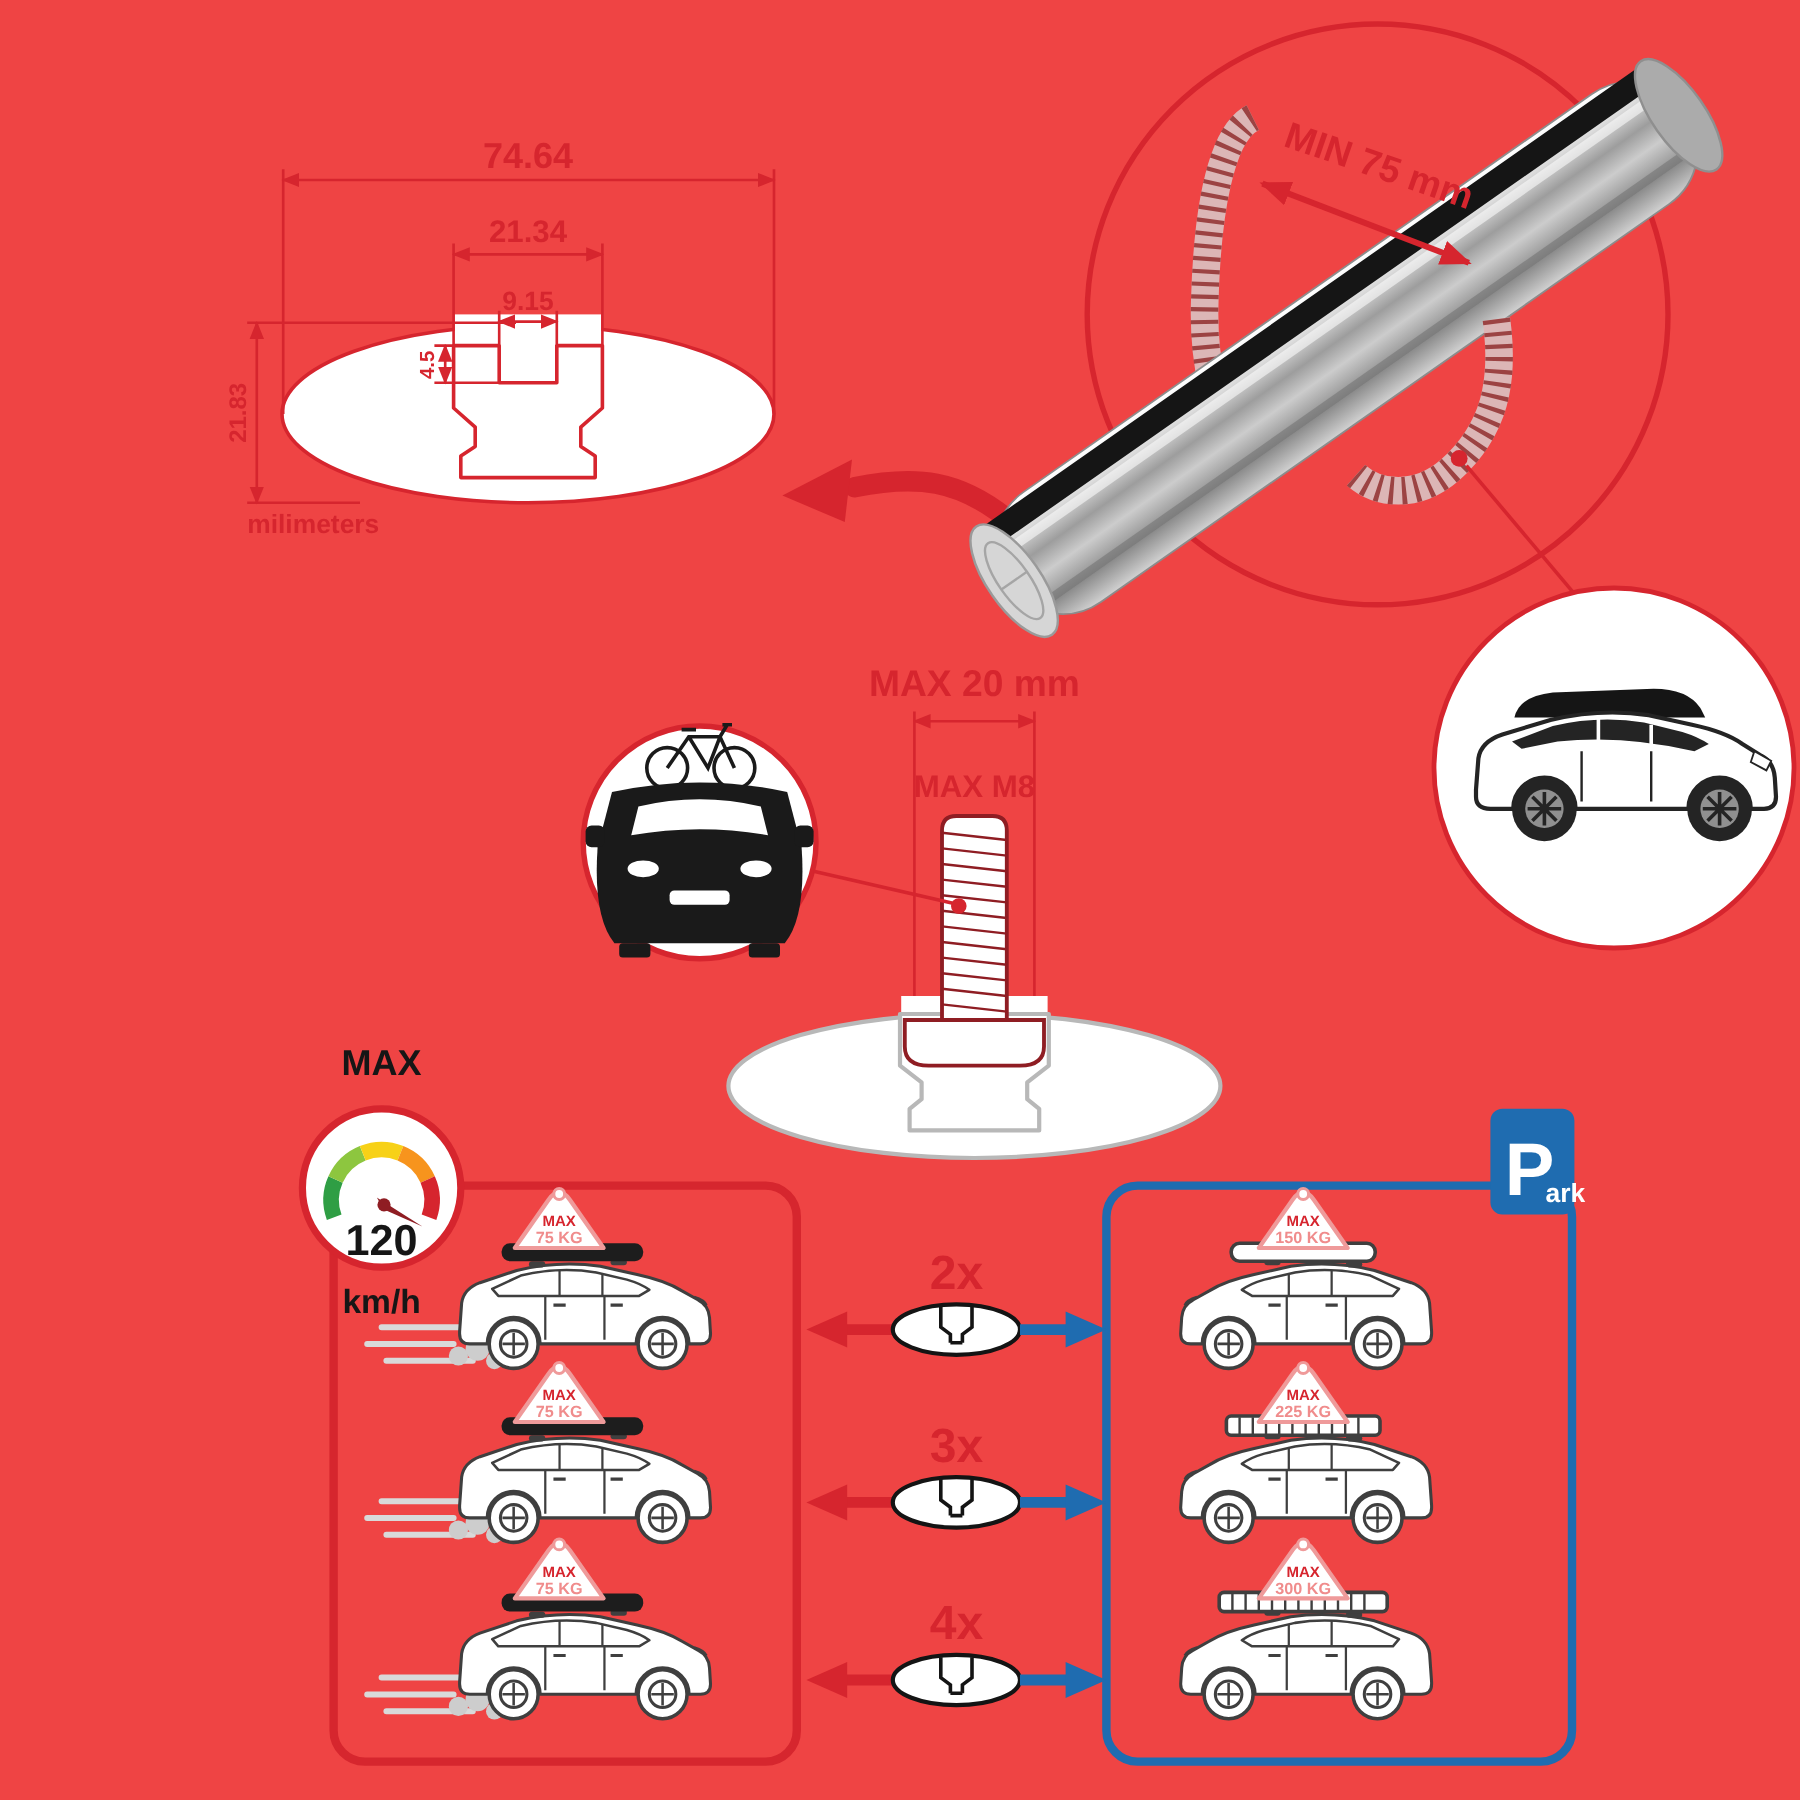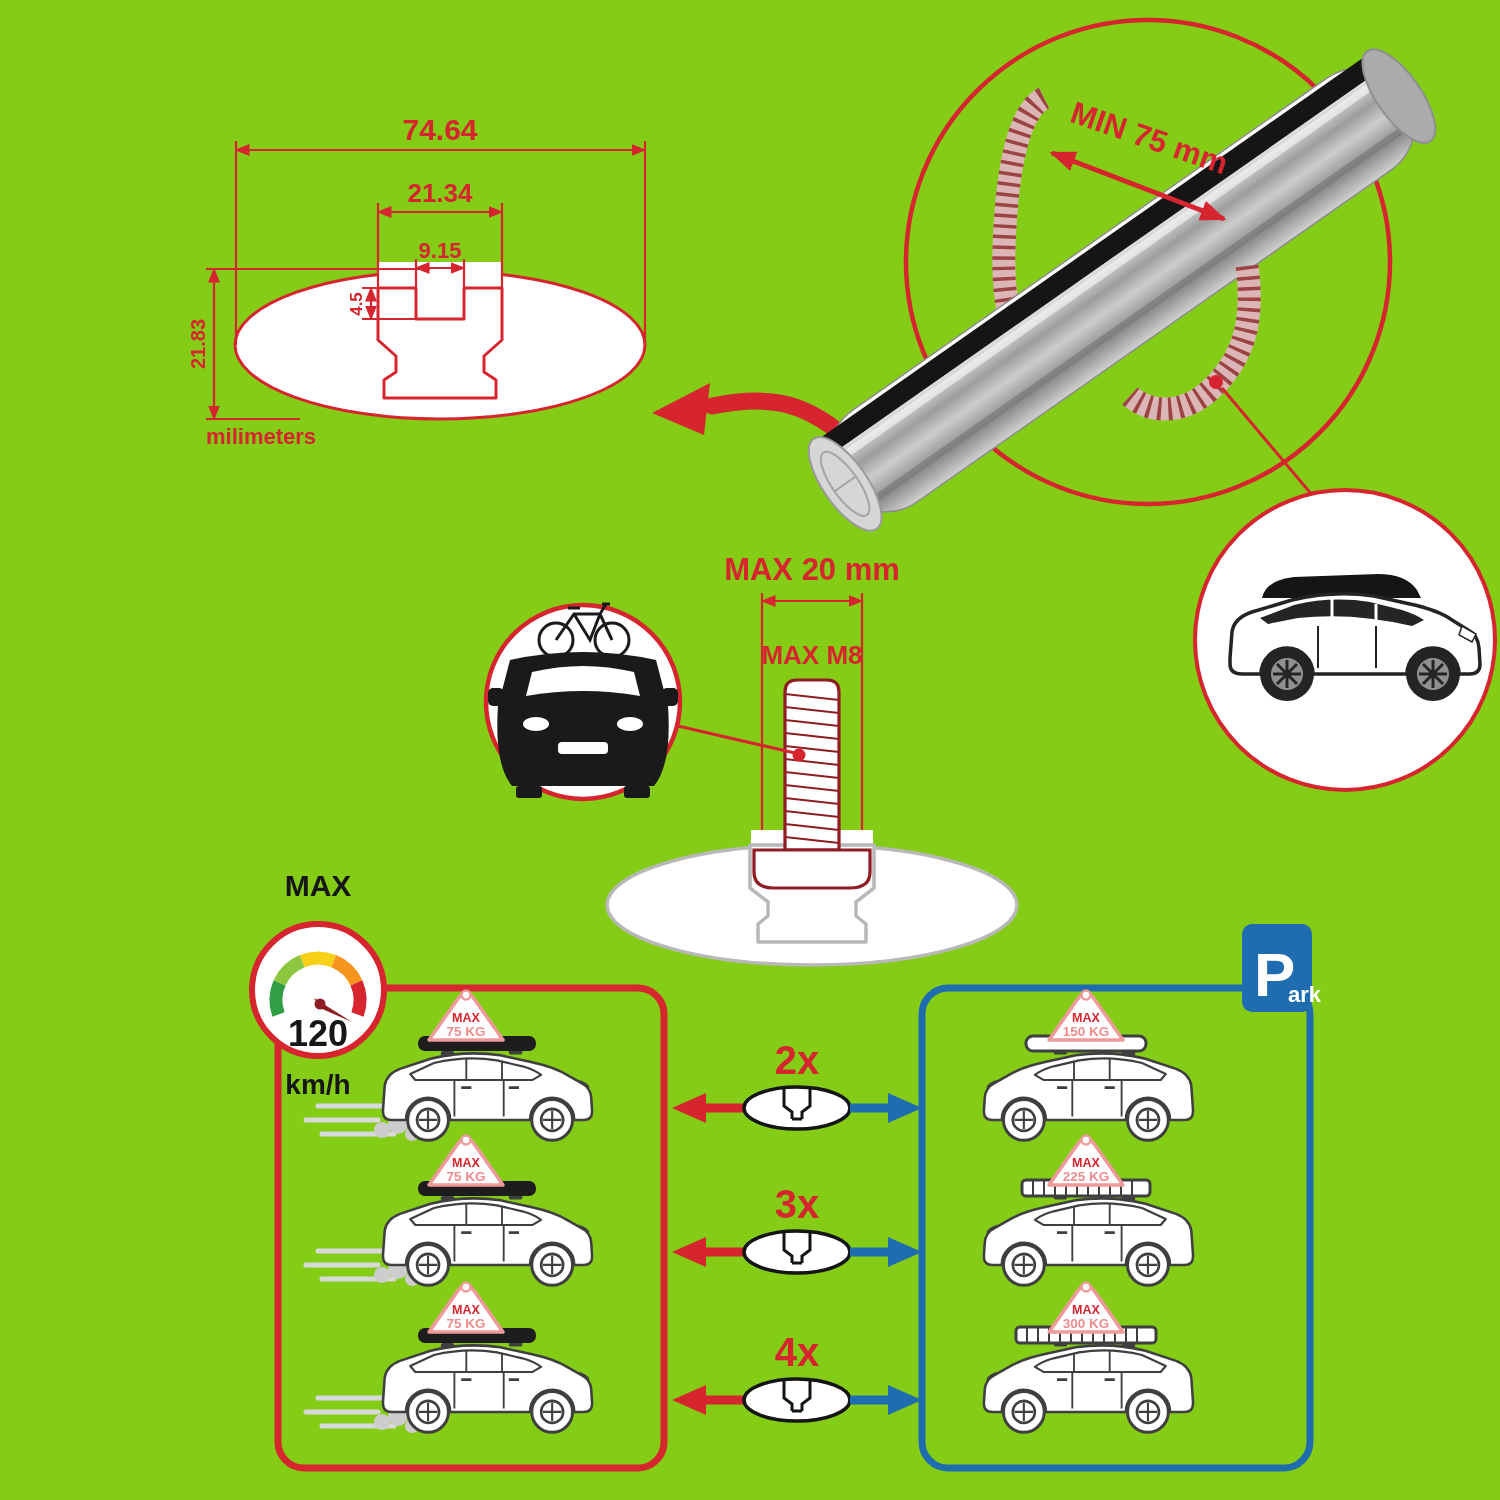--- a/index.html
+++ b/index.html
@@ -1,17 +1,17 @@
 <!DOCTYPE html>
 <html><head>
 <meta charset="utf-8">
 <title>Roof Bar Crossbar Infographic</title>
 <style>
   html,body{margin:0;padding:0;background:#ffffff;}
-  .stage{position:relative;width:1500px;height:1500px;background:#84cc16;overflow:hidden;
+  .stage{position:relative;width:1500px;height:1500px;background:#ef4444;overflow:hidden;
          font-family:"Liberation Sans", sans-serif;}
   svg text{font-family:"Liberation Sans", sans-serif;font-weight:bold;}
   .dim{stroke:#d6252e;stroke-width:2.2;fill:none;}
   .redtxt{fill:#d6252e;}
   .pinktxt{fill:#f08c8c;}
   .blktxt{fill:#161616;}
   .whitetxt{fill:#ffffff;}
 </style>
 </head>
 <body>

